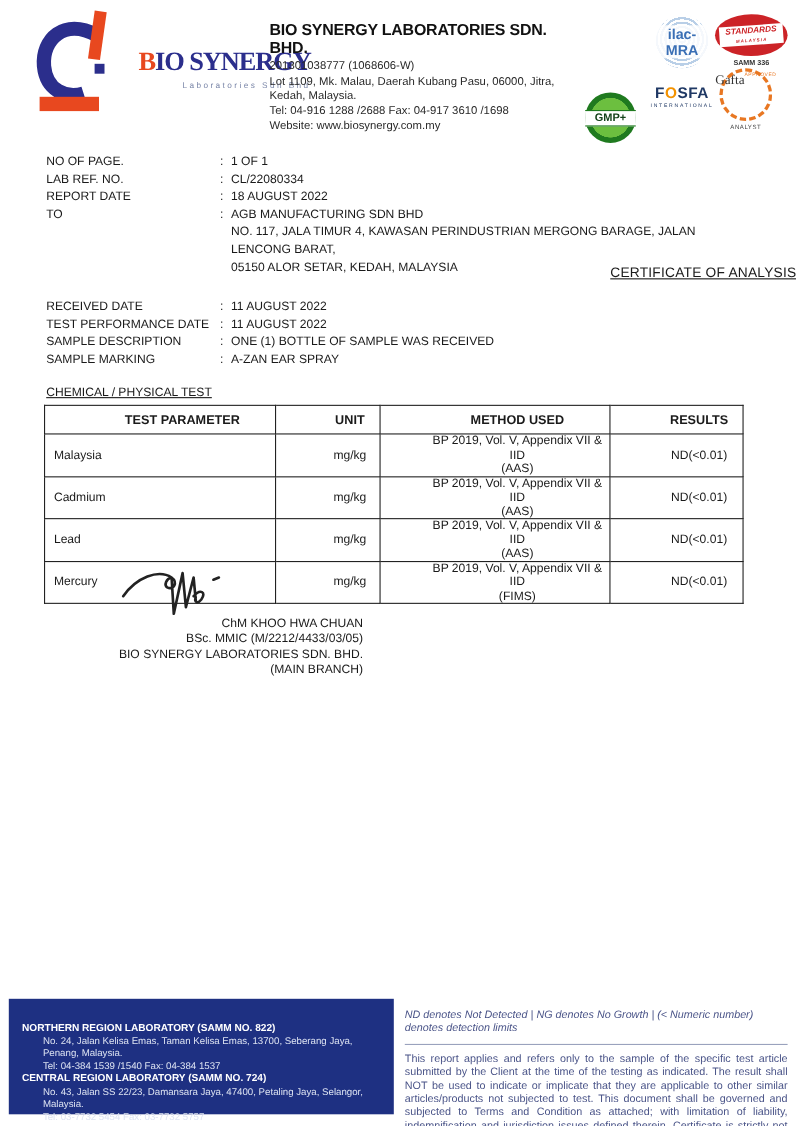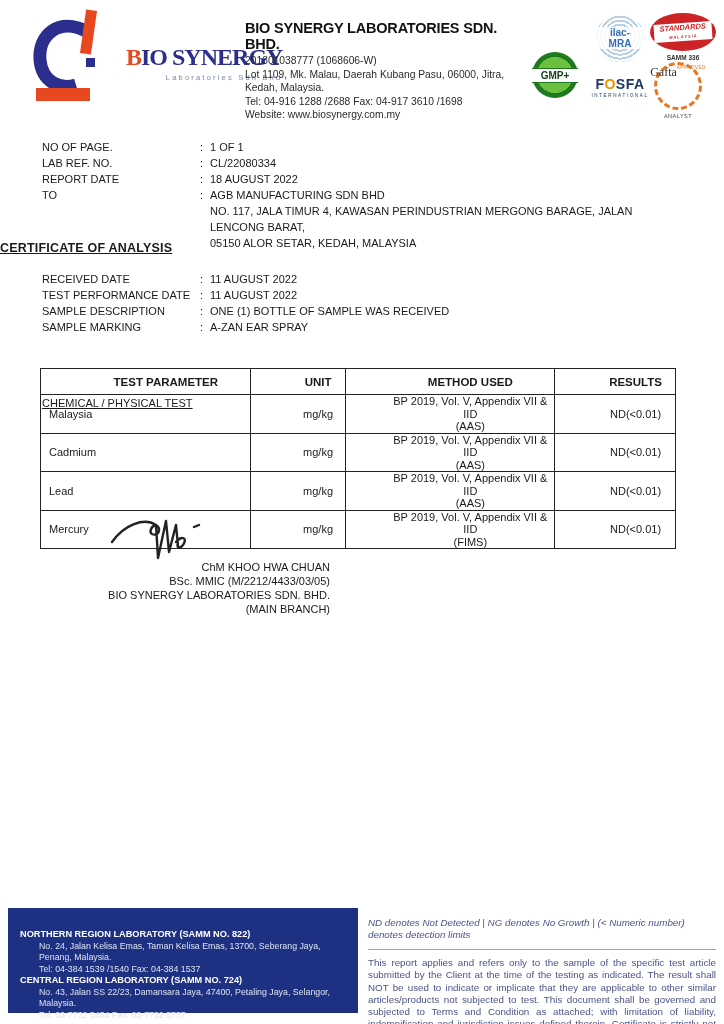--- a/index.html
+++ b/index.html
@@ -16,28 +16,28 @@
   .company { position:absolute; left:245px; top:20px; width:290px; }
   .company .name { font-size:14.5px; font-weight:bold; color:#111; letter-spacing:-0.2px; }
   .company .line { font-size:10.3px; color:#2a2a2a; line-height:13.5px; }
   .company .reg { margin-top:2px; }
 
   
   .badge { position:absolute; text-align:center; }
   .ilac { left:596px; top:14px; width:48px; height:48px; border-radius:50%;
           background:repeating-radial-gradient(circle at 50% 45%, #ffffff 0 2px, #b9cfe7 2px 4px);
           display:flex; align-items:center; justify-content:center; }
-  .ilac span { background:rgba(255,255,255,.85); font-size:10px; font-weight:bold; color:#3a6fb5; padding:0 13px; }
+  .ilac span { background:rgba(255,255,255,.85); font-size:13px; font-weight:bold; color:#3a6fb5; padding:0 13px; }
   .standards { left:650px; top:13px; width:66px; height:38px; background:#cc2327; border-radius:50%;
                display:flex; align-items:center; justify-content:center; }
   .standards .band { background:#fff; width:58px; text-align:center; transform:rotate(-4deg);
                      font-size:7.5px; font-weight:bold; font-style:italic; color:#cc2327; line-height:9px; }
   .standards .band small { display:block; font-size:4px; color:#cc2327; letter-spacing:1px; }
   .samm-no { left:650px; top:54px; width:66px; font-size:6.5px; font-weight:bold; color:#333; }
-  .gmp { left:532px; top:52px; width:46px; height:46px; border-radius:50%;
+  .gmp { left:532px; top:84px; width:46px; height:46px; border-radius:50%;
          background:radial-gradient(circle, #6cbf3f 55%, #1f7a1f 56%); position:absolute;
          display:flex; align-items:center; justify-content:flex-end; }
   .gmp .band { background:#fff; width:46px; text-align:center; font-size:10px; font-weight:bold;
                color:#14421a; line-height:13px; border-top:1px solid #1f7a1f; border-bottom:1px solid #1f7a1f; }
   .fosfa { left:588px; top:76px; width:64px; }
   .fosfa .word { font-size:14px; font-weight:bold; color:#1f3864; letter-spacing:0.5px; }
   .fosfa .word .o { color:#f39200; }
   .fosfa .intl { font-size:4.6px; letter-spacing:1.6px; color:#1f3864; margin-top:1px; }
   .gafta { left:654px; top:62px; width:48px; height:48px; border-radius:50%; border:3px dashed #e87722;
            background:#fff; display:flex; flex-direction:row; align-items:flex-start; justify-content:center; }
@@ -45,24 +45,24 @@
   .gafta .ap { font-size:4.5px; color:#e87722; letter-spacing:0.5px; }
   .analyst { left:654px; top:113px; width:48px; font-size:5.5px; color:#444; letter-spacing:0.5px; }
 
   
   .info-block { position:absolute; left:42px; font-size:11px; }
   .info-row { display:flex; align-items:flex-start; line-height:16px; }
   .info-row .lbl { width:158px; flex:none; }
   .info-row .colon { width:10px; flex:none; }
   .pre { white-space:pre-line; }
 
-  .doc-title { position:absolute; left:0; top:241px; width:724px; text-align:left;
-               font-size:12.5px; font-weight:bold; text-decoration:underline; letter-spacing:0.2px; }
-
-  .section-label { position:absolute; left:42px; top:351px; font-size:11px; text-decoration:underline;margin-top:46px; }
+  .doc-title { position:absolute; left:0; top:241px; width:724px; text-align:right;
+               font-size:12.5px; font-weight:normal; text-decoration:underline; letter-spacing:0.2px; }
+
+  .section-label { position:absolute; left:42px; top:351px; font-size:11px; text-decoration:underline; }
 
   
   table { position:absolute; left:40px; top:368px; width:636px; border-collapse:collapse; }
   th, td { border:1px solid #222; font-size:11px;padding-left:41px; }
   th { height:26px; font-weight:bold; text-align:center; font-size:11.5px; }
   td { height:30px; text-align:center; line-height:12.5px; }
   td.param { text-align:left; padding-left:8px; }
 
   
   .sig-svg { position:absolute; left:108px; top:512px; }

